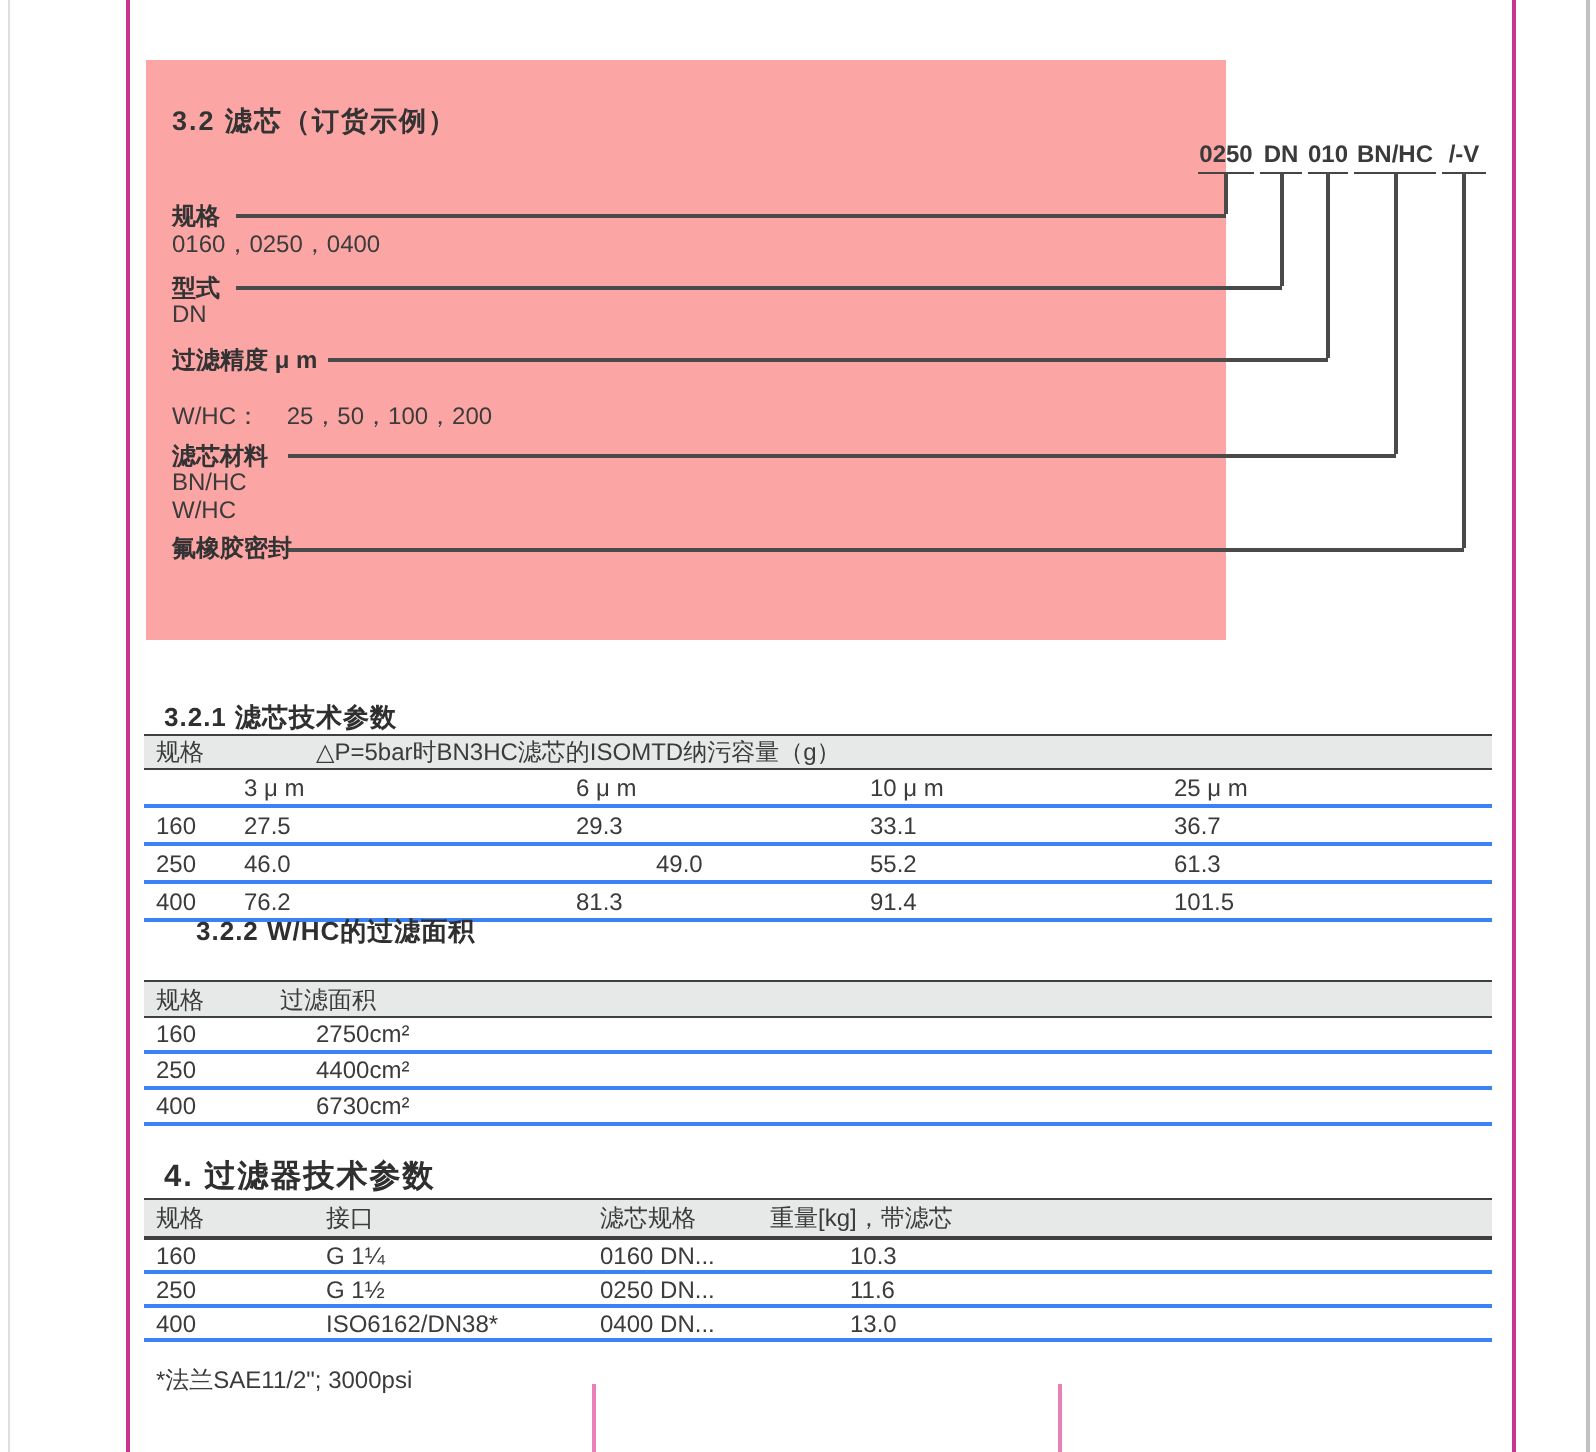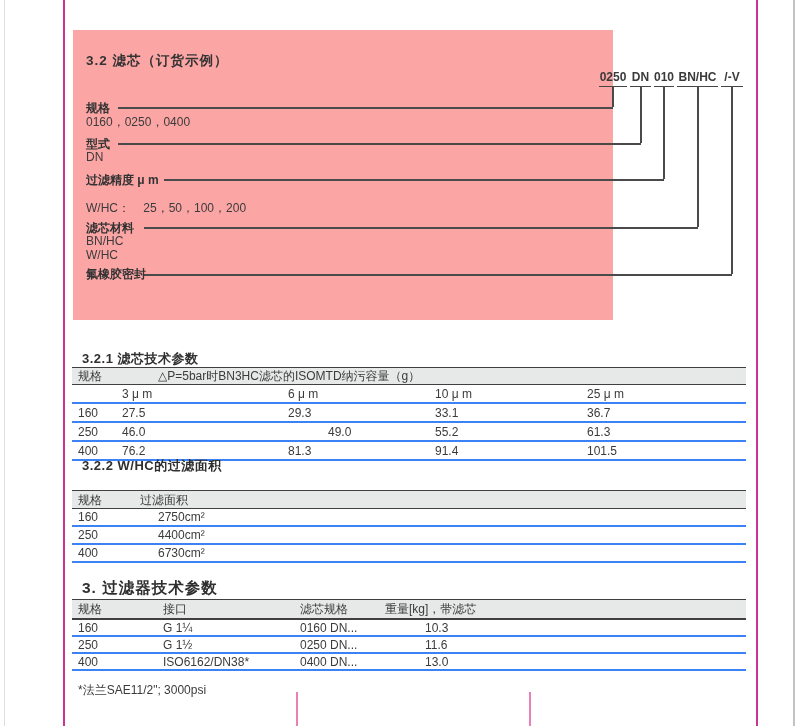--- a/index.html
+++ b/index.html
@@ -120,41 +120,41 @@
     </div>
     <div class="trow data">
       <div class="cell" style="left:6px;">400</div>
       <div class="cell" style="left:50px;">76.2</div>
       <div class="cell" style="left:216px;">81.3</div>
       <div class="cell" style="left:363px;">91.4</div>
       <div class="cell" style="left:515px;">101.5</div>
     </div>
   </div>
 
-  <div class="sec-heading" style="top:457px;">3.2.2 W/HC的过滤面积</div>
+  <div class="sec-heading" style="top:457px;margin-left:16px;">3.2.2 W/HC的过滤面积</div>
   <div class="tbl t322" style="top:490px;">
     <div class="trow head">
       <div class="cell" style="left:6px;">规格</div>
       <div class="cell" style="left:68px;font-family:Liberation Serif, serif;">过滤面积</div>
     </div>
     <div class="trow data">
       <div class="cell" style="left:6px;">160</div>
       <div class="cell" style="left:86px;">2750cm²</div>
     </div>
     <div class="trow data">
       <div class="cell" style="left:6px;">250</div>
       <div class="cell" style="left:86px;">4400cm²</div>
     </div>
     <div class="trow data">
       <div class="cell" style="left:6px;">400</div>
       <div class="cell" style="left:86px;">6730cm²</div>
     </div>
   </div>
 
-  <div class="sec-heading big" style="top:578px;">3. 过滤器技术参数</div>
+  <div class="sec-heading big" style="top:578px;">4. 过滤器技术参数</div>
   <div class="tbl t4" style="top:599px;">
     <div class="trow head">
       <div class="cell" style="left:6px;">规格</div>
       <div class="cell" style="left:91px;">接口</div>
       <div class="cell" style="left:228px;">滤芯规格</div>
       <div class="cell" style="left:313px;">重量[kg]，带滤芯</div>
     </div>
     <div class="trow data">
       <div class="cell" style="left:6px;">160</div>
       <div class="cell" style="left:91px;">G 1¼</div>

